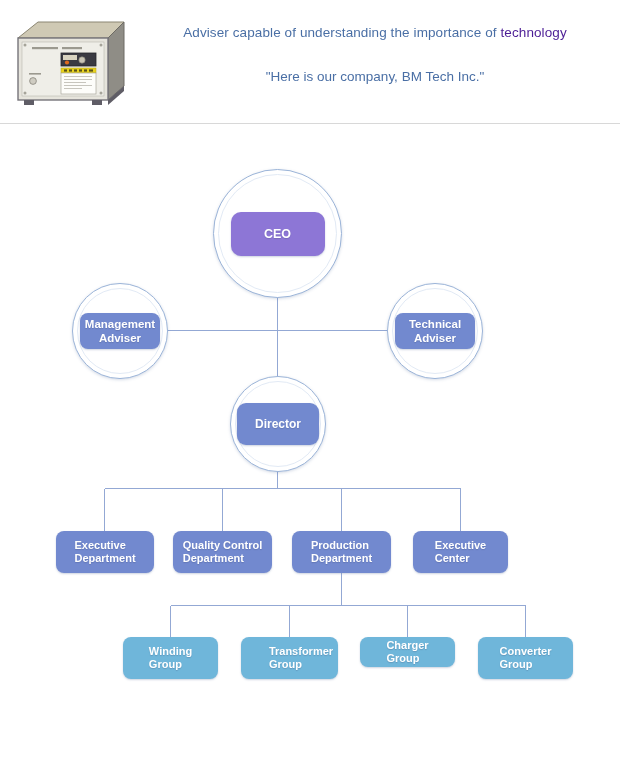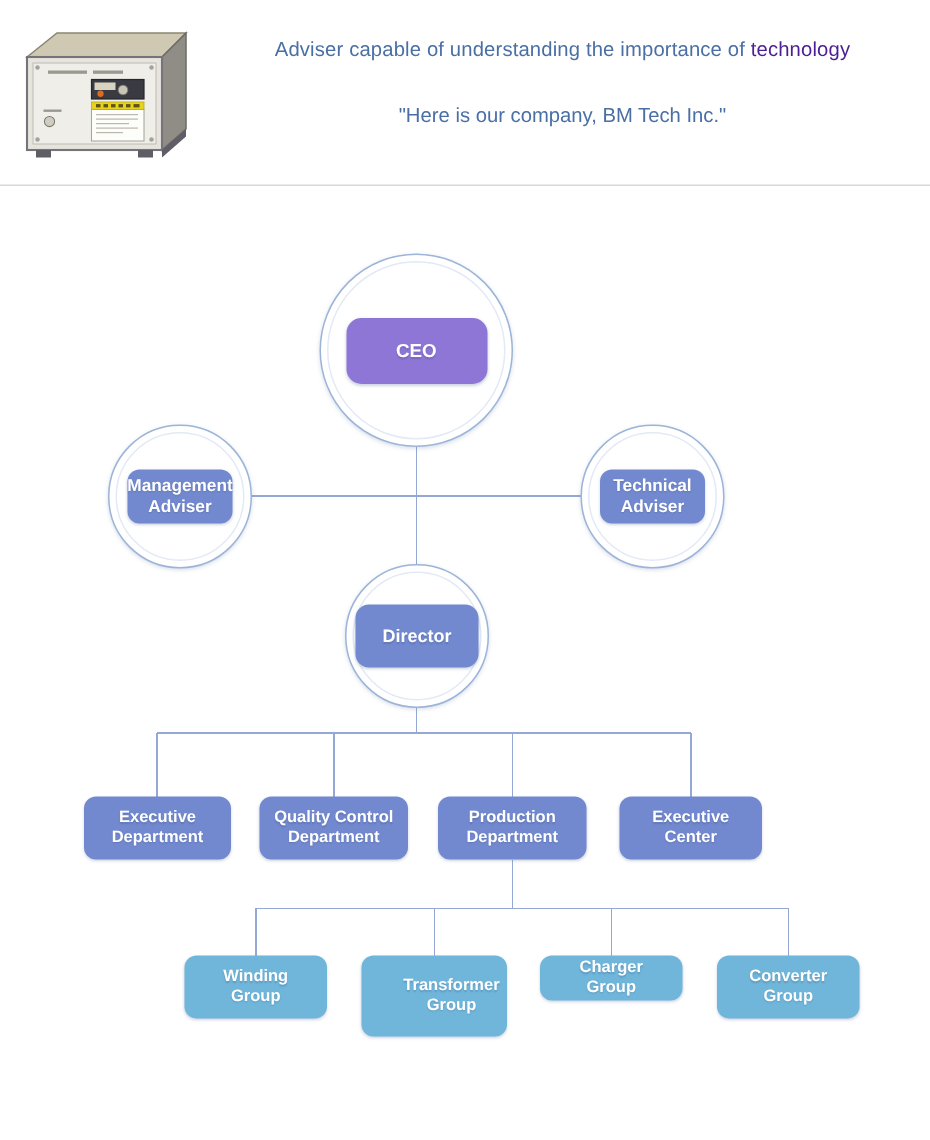--- a/index.html
+++ b/index.html
@@ -121,40 +121,39 @@
 
   .pill-ceo {
     background: #8d76d6;
     width: 94px;
     height: 44px;
     font-size: 12.5px;
     border-radius: 10px;
   }
   .pill-adviser {
     background: #7289cf;
-    width: 70px;
+    width: 80px;
     height: 36px;
     border-radius: 8px;
   }
   .pill-director {
     background: #7289cf;
     width: 82px;
     height: 42px;
     border-radius: 9px;
     font-size: 12px;
   }
 
   .box-node {
     position: absolute;
     border-radius: 8px;
     color: #ffffff;
     font-weight: bold;
     font-size: 11px;
     line-height: 13.5px;
-    text-align: center;
     display: flex;
     align-items: center;
     justify-content: center;
     box-shadow: 0 1px 2px rgba(110,130,165,.35);
     text-shadow: 0 1px 1px rgba(60,70,110,.25);
   }
   .box-dept  { background: #7289cf; }
   .box-group { background: #6fb6da; }
 </style>
 </head>
@@ -309,21 +308,21 @@
       </span>
     </div>
 
     <div class="box-node box-group" style="left:123px; top:513px; width:95px; height:42px;">
       <span>
         <span>Winding</span><br>
         <span>Group</span>
       </span>
     </div>
 
-    <div class="box-node box-group" style="left:241px; top:513px; width:97px; height:54px;padding-left:23px;">
+    <div class="box-node box-group" style="left:241px; top:513px; width:97px; height:42px;padding-left:23px;">
       <span>
         <span>Transformer</span><br>
         <span>Group</span>
       </span>
     </div>
 
     <div class="box-node box-group" style="left:360px; top:513px; width:95px; height:30px;">
       <span>
         <span>Charger</span><br>
         <span>Group</span>

